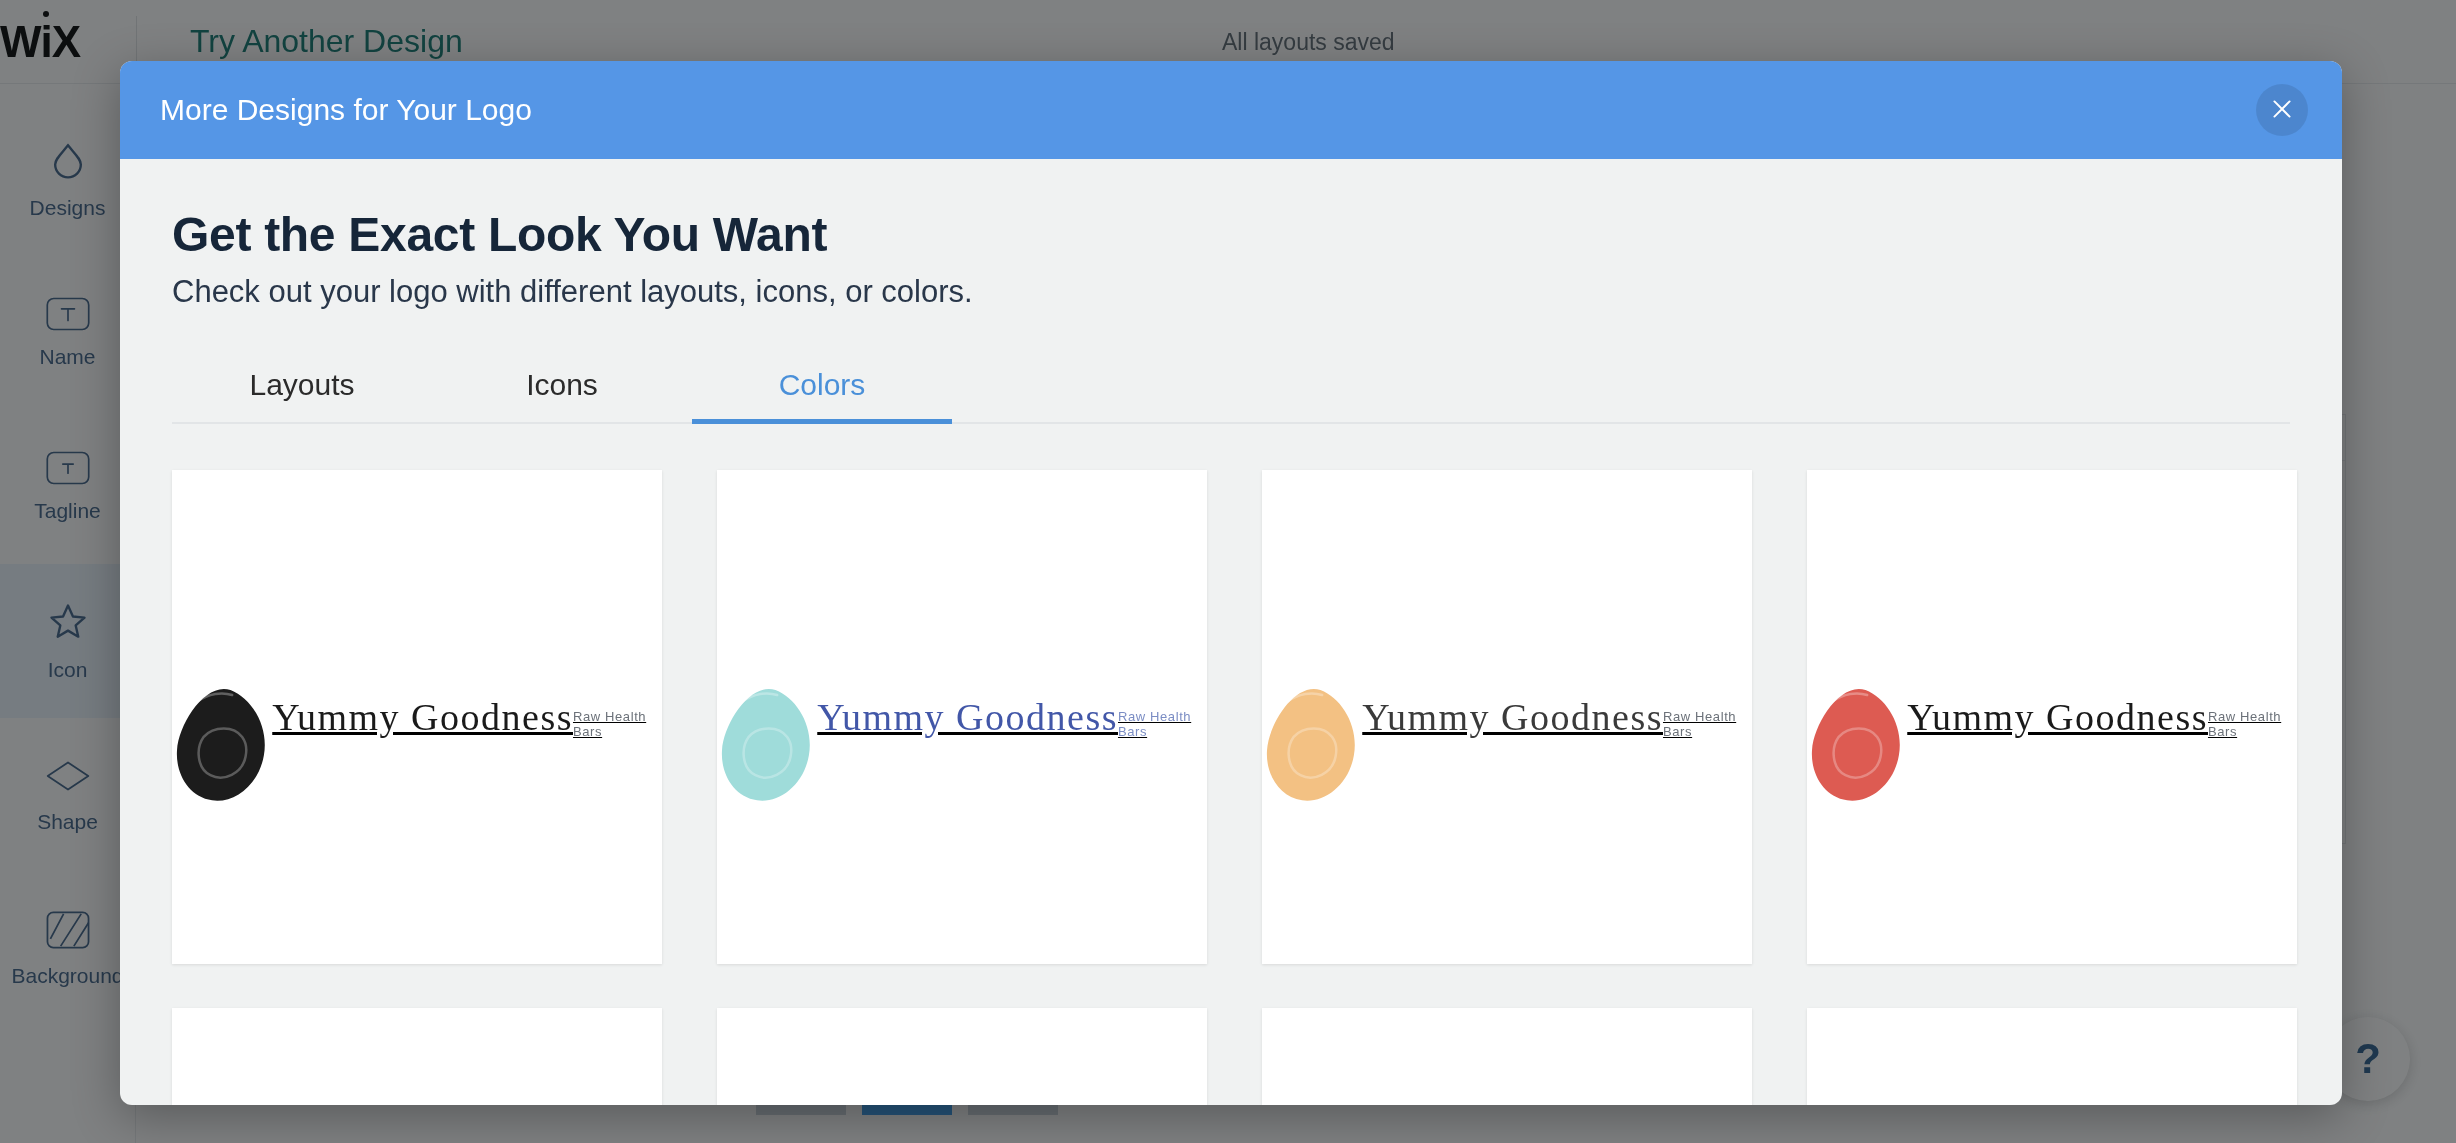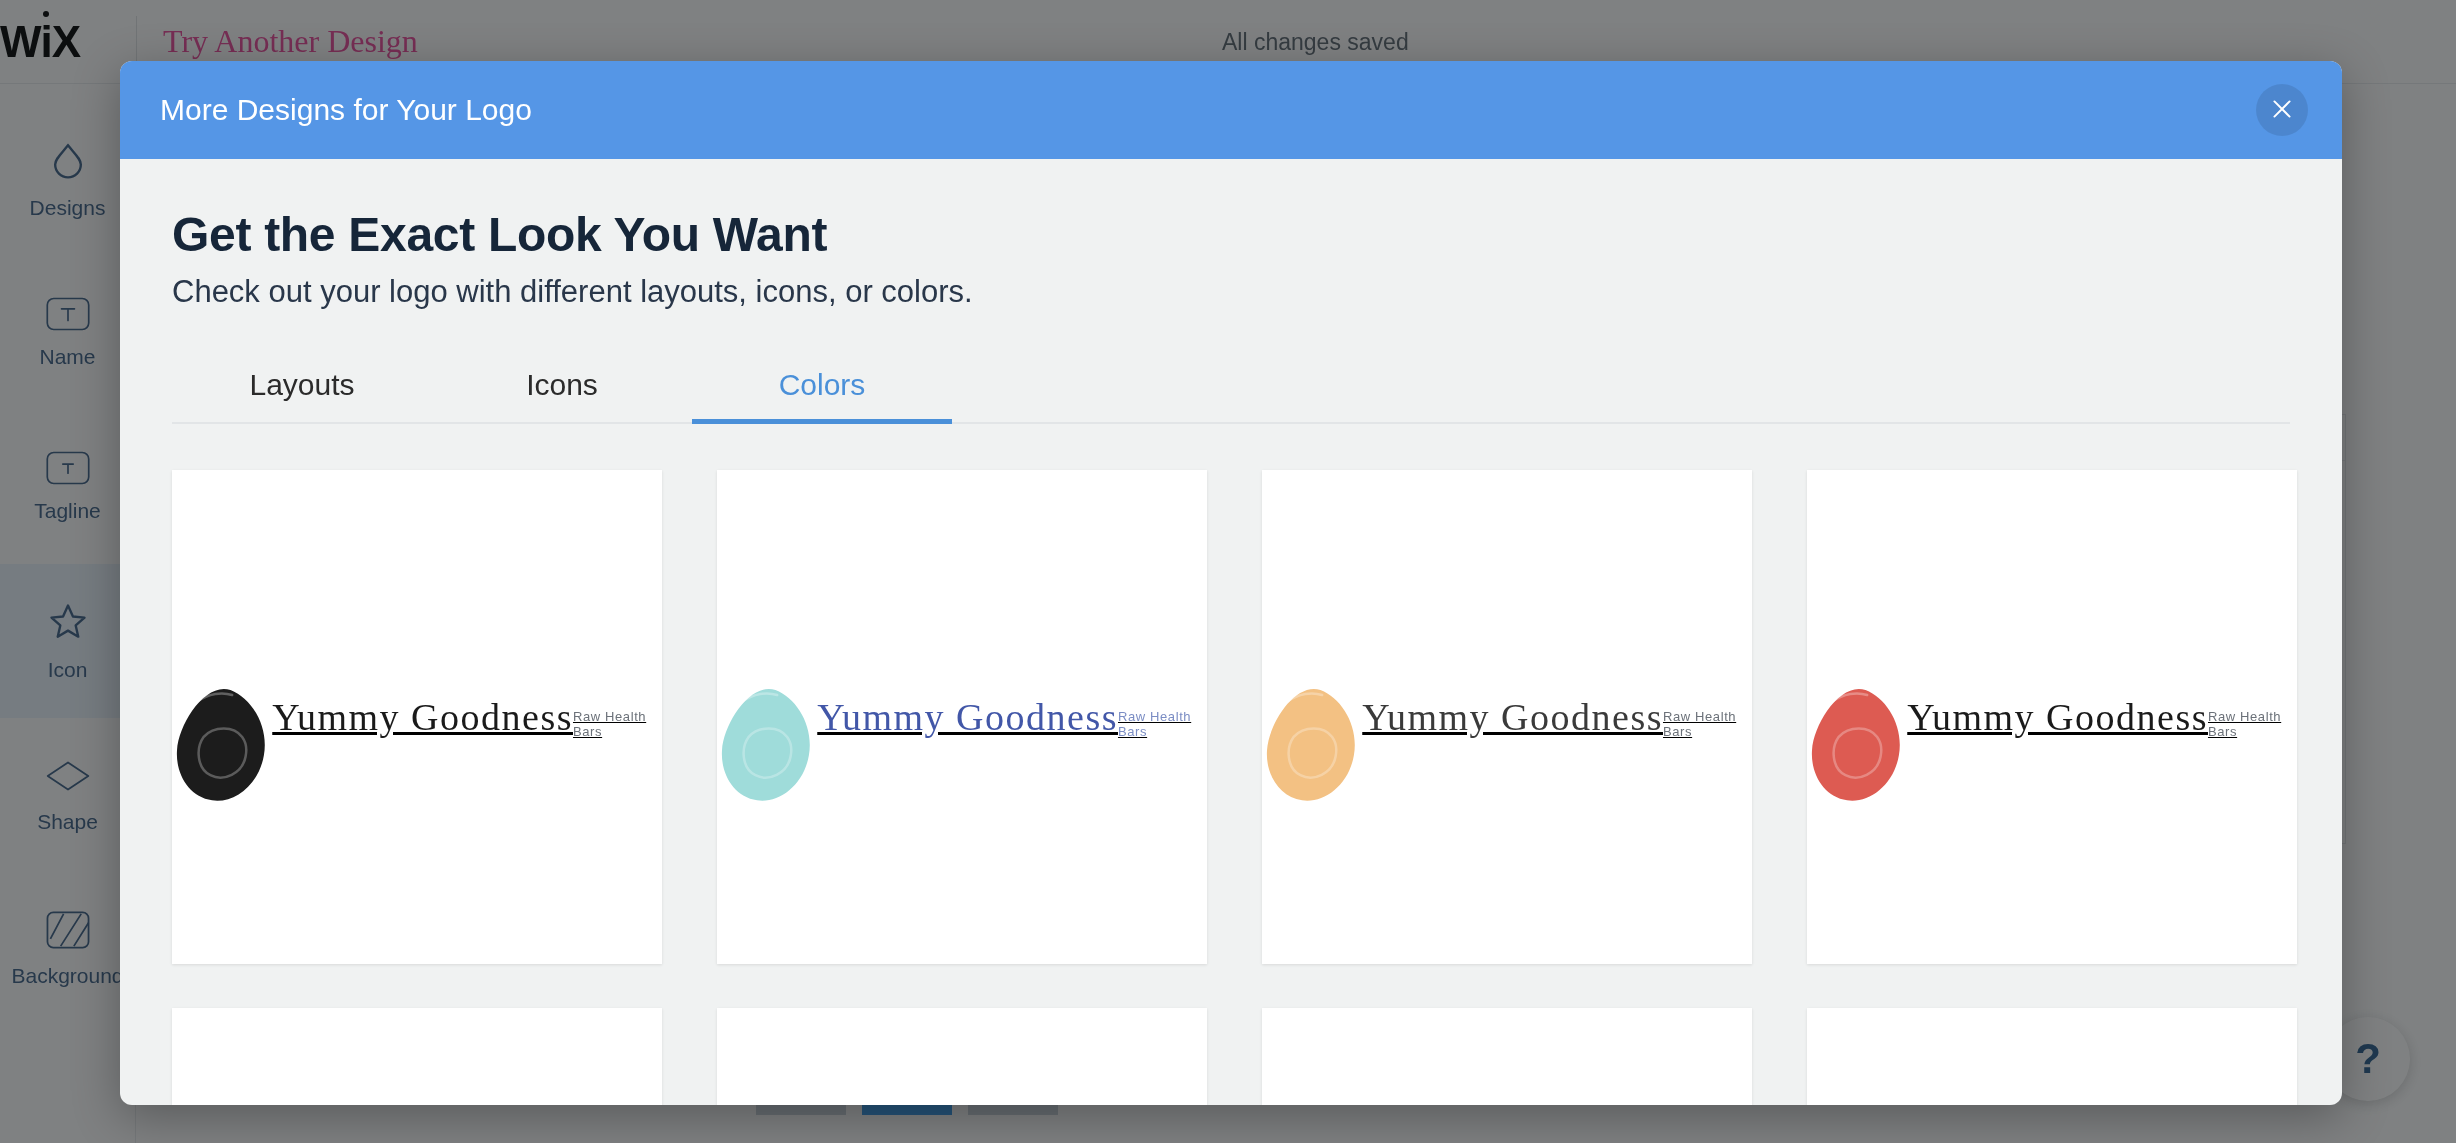--- a/index.html
+++ b/index.html
@@ -27,21 +27,21 @@
     color: #000; font-family: "Liberation Sans", sans-serif;
   }
   .wix-logo .dotletter { position: relative; }
   .wix-logo .dotletter::after {
     content: ""; position: absolute; top: -6px; left: 50%;
     transform: translateX(-50%);
     width: 6px; height: 6px; border-radius: 50%; background: #000;
   }
   .topbar-divider { width: 1px; height: 52px; background: #e0e2e5; }
   .topbar-title {
-    margin-left: 26px; font-size: 32px; color: #ec4899; font-weight: 400; font-family: Liberation Serif, serif;
+    margin-left: 53px; font-size: 32px; color: #0f766e; font-weight: 400;
   }
   .save-status {
     position: absolute; left: 1222px; top: 50%; transform: translateY(-50%);
     font-size: 23px; color: #5c6670;
   }
   .topbar-right {
     position: absolute; right: 0; top: 0; height: 84px;
     display: flex; align-items: center; gap: 0;
   }
   .hist-btn {
@@ -215,21 +215,21 @@
 <body>
 
 <div id="app-root">
 
   <div class="topbar">
     <div class="wix-logo">
       W<span class="dotletter">i</span>X
     </div>
     <div class="topbar-divider"></div>
     <div class="topbar-title">Try Another Design</div>
-    <div class="save-status">All changes saved</div>
+    <div class="save-status">All layouts saved</div>
 
   </div>
 
   <div class="sidebar">
     <div class="side-item">
       <span>
         <svg width="44" height="44" viewBox="0 0 24 24" fill="none" stroke="#3d5f86" stroke-width="1.3">
           <path d="M12 4 C8 9 5 11.5 5 14.5 A7 7 0 0 0 19 14.5 C19 11.5 16 9 12 4 Z"></path>
         </svg>
       </span>

